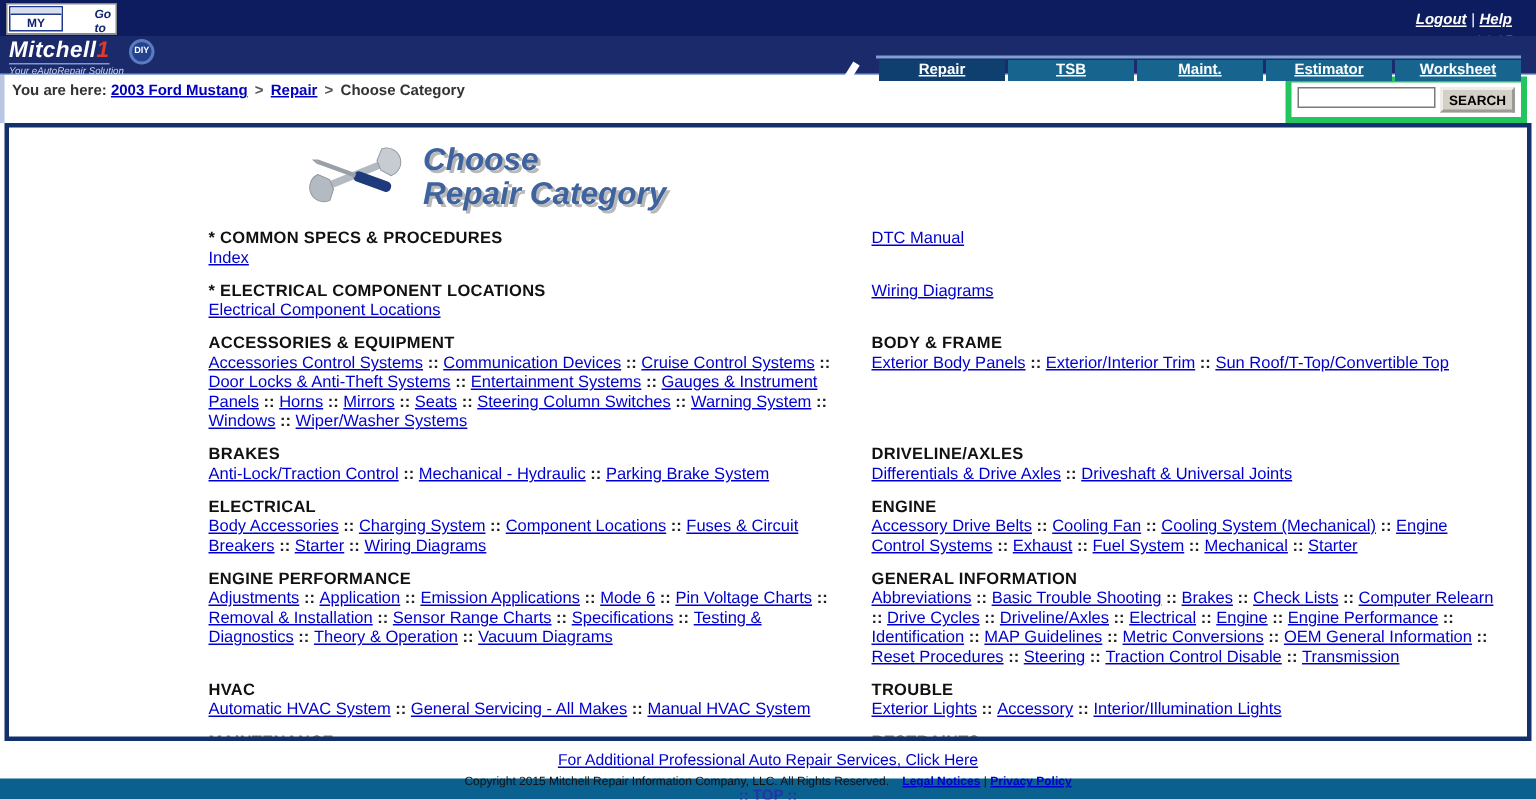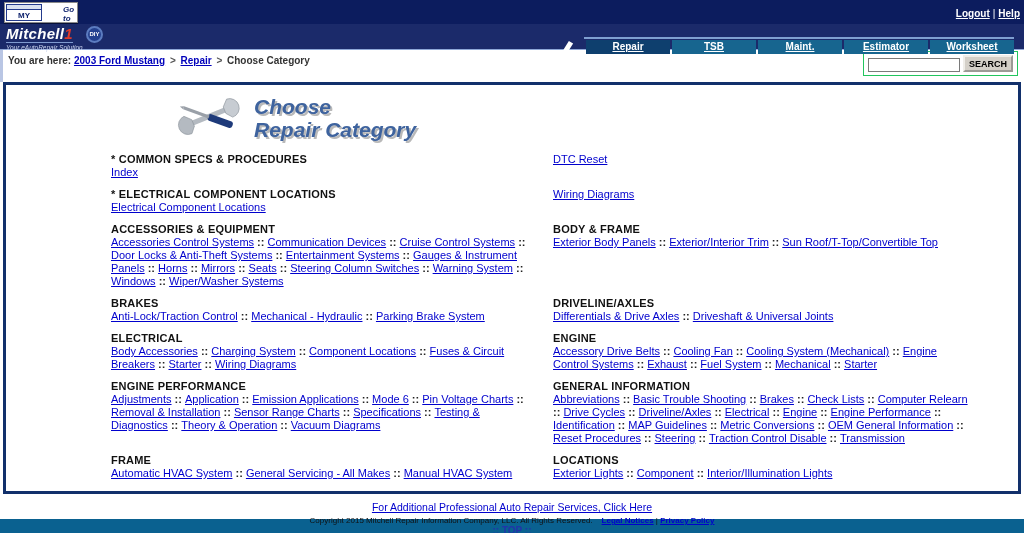--- a/index.html
+++ b/index.html
@@ -9,21 +9,21 @@
   
   .topbar { position:relative; height:24px; background:#0c1c5e; }
   .mycars { position:absolute; left:4px; top:2px; height:21px; background:#fff;
             border:1px solid #8a8a8a; display:flex; align-items:stretch; box-shadow:0 1px 1px rgba(0,0,0,.4); }
   .plate { width:36px; border:1px solid #233a8c; margin:1px; position:relative; }
   .plate-top { height:5px; background:#d8e0f0; border-bottom:1px solid #233a8c; font-size:3px; color:#233a8c;
                overflow:hidden; text-align:center; }
   .plate-text { font-size:8px; font-weight:bold; color:#10246e; text-align:center; line-height:12px; }
   .garage { width:34px; font-size:8px; font-weight:bold; font-style:italic; color:#10246e;
             line-height:9px; padding:2px 1px 0 20px; }
-  .top-right { position:absolute; right:4px; top:3px; text-align:right; }
+  .top-right { position:absolute; right:16px; top:3px; text-align:right;font-style:italic; }
   .top-right a { color:#fff; font-size:10px; font-weight:bold; text-decoration:underline; }
   .top-divider { color:#fff; font-size:10px; margin:0 3px; }
   .version { color:#c9d2ee; font-size:8px; margin-top:1px; }
 
   
   .logobar { position:relative; height:26px; background:#1b2a6a;
              border-bottom:1px solid #8fa8d8; z-index:5; }
   .logo { position:absolute; left:6px; top:1px; }
   .brand { font-size:15px; font-weight:bold; font-style:italic; color:#fff; letter-spacing:.3px;
            border-bottom:1px solid #7f9ad0; padding-bottom:0; display:inline-block; }
@@ -39,28 +39,28 @@
   .tab { width:84px; height:14px; line-height:13px; text-align:center; margin-left:2px;
          background:#17658f; color:#fff; font-size:10px; font-weight:bold; text-decoration:underline;
          cursor:pointer; }
   .tab.active { background:#0e3f6e; }
 
   
   .subheader { position:relative; height:32px; background:#fff; border-left:3px solid #b9c6e4; }
   .breadcrumb { position:absolute; left:5px; top:5px; font-size:10px; color:#333; font-weight:bold; }
   .breadcrumb a { color:#0000bb; text-decoration:underline; font-weight:bold; }
   .crumb-sep { color:#555; font-weight:bold; margin:0 2px; }
-  .searchbox { position:absolute; right:6px; top:1px; border:1px solid #22c55e; background:#fff;
-               padding:3px 4px; display:flex; align-items:flex-end; }
+  .searchbox { position:absolute; right:6px; top:1px; border:4px solid #22c55e; background:#fff;
+               padding:3px 4px; display:flex; align-items:flex-start; }
   .searchbox input { width:92px; height:14px; border:1px solid #7a7a7a; font-size:10px; padding:0 2px; }
   .searchbox button { margin-left:3px; height:17px; font-size:9px; font-weight:bold;
                       background:#d4d0c8; border:2px outset #efede8; padding:0 4px; cursor:pointer; }
 
   
-  .content { margin:0 3px; height:412px; border:3px solid #12306b; background:#fff; overflow:hidden; }
+  .content { margin:0 3px; height:412px; border:3px solid #12306b; background:#fff; overflow:hidden;padding-left:28px; }
   .title-block { display:flex; align-items:flex-start; margin:8px 0 6px 168px; height:52px; }
   .tools-icon { width:70px; height:48px; }
   .page-title { font-size:21px; font-weight:bold; font-style:italic; color:#3e639e;
                 text-shadow:2px 2px 0 #b9b9b9; line-height:23px; margin-left:10px; padding-top:2px; }
 
   .cat-grid { display:grid; grid-template-columns:428px 418px; column-gap:14px; row-gap:9px;
               padding-left:105px; margin-top:8px; align-items:start; }
   .cat-heading { font-size:11px; font-weight:bold; color:#111; letter-spacing:.2px; margin-bottom:1px; }
   .cat-links { font-size:11px; line-height:13px; }
   .cat-links a { color:#0000cd; text-decoration:underline; }
@@ -143,21 +143,21 @@
       <div>Choose</div>
       <div>Repair Category</div>
     </div>
   </div>
   <div class="cat-grid" id="cat-grid">
       <div class="cat-section">
         <div class="cat-heading">* COMMON SPECS &amp; PROCEDURES</div>
         <div class="cat-links"><a href="#">Index</a></div>
       </div>
       <div class="cat-section">
-        <div class="cat-links"><a href="#">DTC Reset</a></div>
+        <div class="cat-links"><a href="#">DTC Manual</a></div>
       </div>
       <div class="cat-section">
         <div class="cat-heading">* ELECTRICAL COMPONENT LOCATIONS</div>
         <div class="cat-links"><a href="#">Electrical Component Locations</a></div>
       </div>
       <div class="cat-section">
         <div class="cat-links"><a href="#">Wiring Diagrams</a></div>
       </div>
       <div class="cat-section">
         <div class="cat-heading">ACCESSORIES &amp; EQUIPMENT</div>
@@ -185,26 +185,26 @@
       </div>
       <div class="cat-section">
         <div class="cat-heading">ENGINE PERFORMANCE</div>
         <div class="cat-links"><a href="#">Adjustments</a><span class="sep"> :: </span><a href="#">Application</a><span class="sep"> :: </span><a href="#">Emission Applications</a><span class="sep"> :: </span><a href="#">Mode 6</a><span class="sep"> :: </span><a href="#">Pin Voltage Charts</a><span class="sep"> :: </span><a href="#">Removal &amp; Installation</a><span class="sep"> :: </span><a href="#">Sensor Range Charts</a><span class="sep"> :: </span><a href="#">Specifications</a><span class="sep"> :: </span><a href="#">Testing &amp; Diagnostics</a><span class="sep"> :: </span><a href="#">Theory &amp; Operation</a><span class="sep"> :: </span><a href="#">Vacuum Diagrams</a></div>
       </div>
       <div class="cat-section">
         <div class="cat-heading">GENERAL INFORMATION</div>
         <div class="cat-links"><a href="#">Abbreviations</a><span class="sep"> :: </span><a href="#">Basic Trouble Shooting</a><span class="sep"> :: </span><a href="#">Brakes</a><span class="sep"> :: </span><a href="#">Check Lists</a><span class="sep"> :: </span><a href="#">Computer Relearn</a><span class="sep"> :: </span><a href="#">Drive Cycles</a><span class="sep"> :: </span><a href="#">Driveline/Axles</a><span class="sep"> :: </span><a href="#">Electrical</a><span class="sep"> :: </span><a href="#">Engine</a><span class="sep"> :: </span><a href="#">Engine Performance</a><span class="sep"> :: </span><a href="#">Identification</a><span class="sep"> :: </span><a href="#">MAP Guidelines</a><span class="sep"> :: </span><a href="#">Metric Conversions</a><span class="sep"> :: </span><a href="#">OEM General Information</a><span class="sep"> :: </span><a href="#">Reset Procedures</a><span class="sep"> :: </span><a href="#">Steering</a><span class="sep"> :: </span><a href="#">Traction Control Disable</a><span class="sep"> :: </span><a href="#">Transmission</a></div>
       </div>
       <div class="cat-section">
-        <div class="cat-heading">FRAME</div>
+        <div class="cat-heading">HVAC</div>
         <div class="cat-links"><a href="#">Automatic HVAC System</a><span class="sep"> :: </span><a href="#">General Servicing - All Makes</a><span class="sep"> :: </span><a href="#">Manual HVAC System</a></div>
       </div>
       <div class="cat-section">
-        <div class="cat-heading">LOCATIONS</div>
-        <div class="cat-links"><a href="#">Exterior Lights</a><span class="sep"> :: </span><a href="#">Component</a><span class="sep"> :: </span><a href="#">Interior/Illumination Lights</a></div>
+        <div class="cat-heading">TROUBLE</div>
+        <div class="cat-links"><a href="#">Exterior Lights</a><span class="sep"> :: </span><a href="#">Accessory</a><span class="sep"> :: </span><a href="#">Interior/Illumination Lights</a></div>
       </div>
       <div class="cat-section">
         <div class="cat-heading">MAINTENANCE</div>
       </div>
       <div class="cat-section">
         <div class="cat-heading">RESTRAINTS</div>
       </div>
       <div class="cat-section"></div>
     </div>
 </div>

